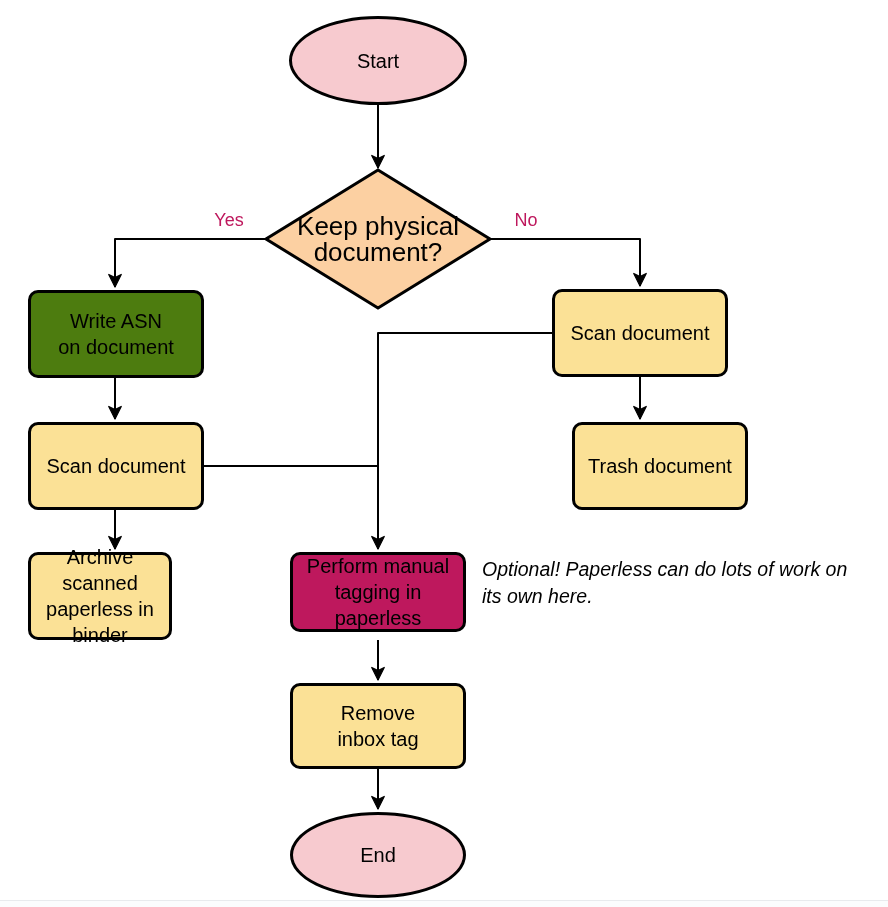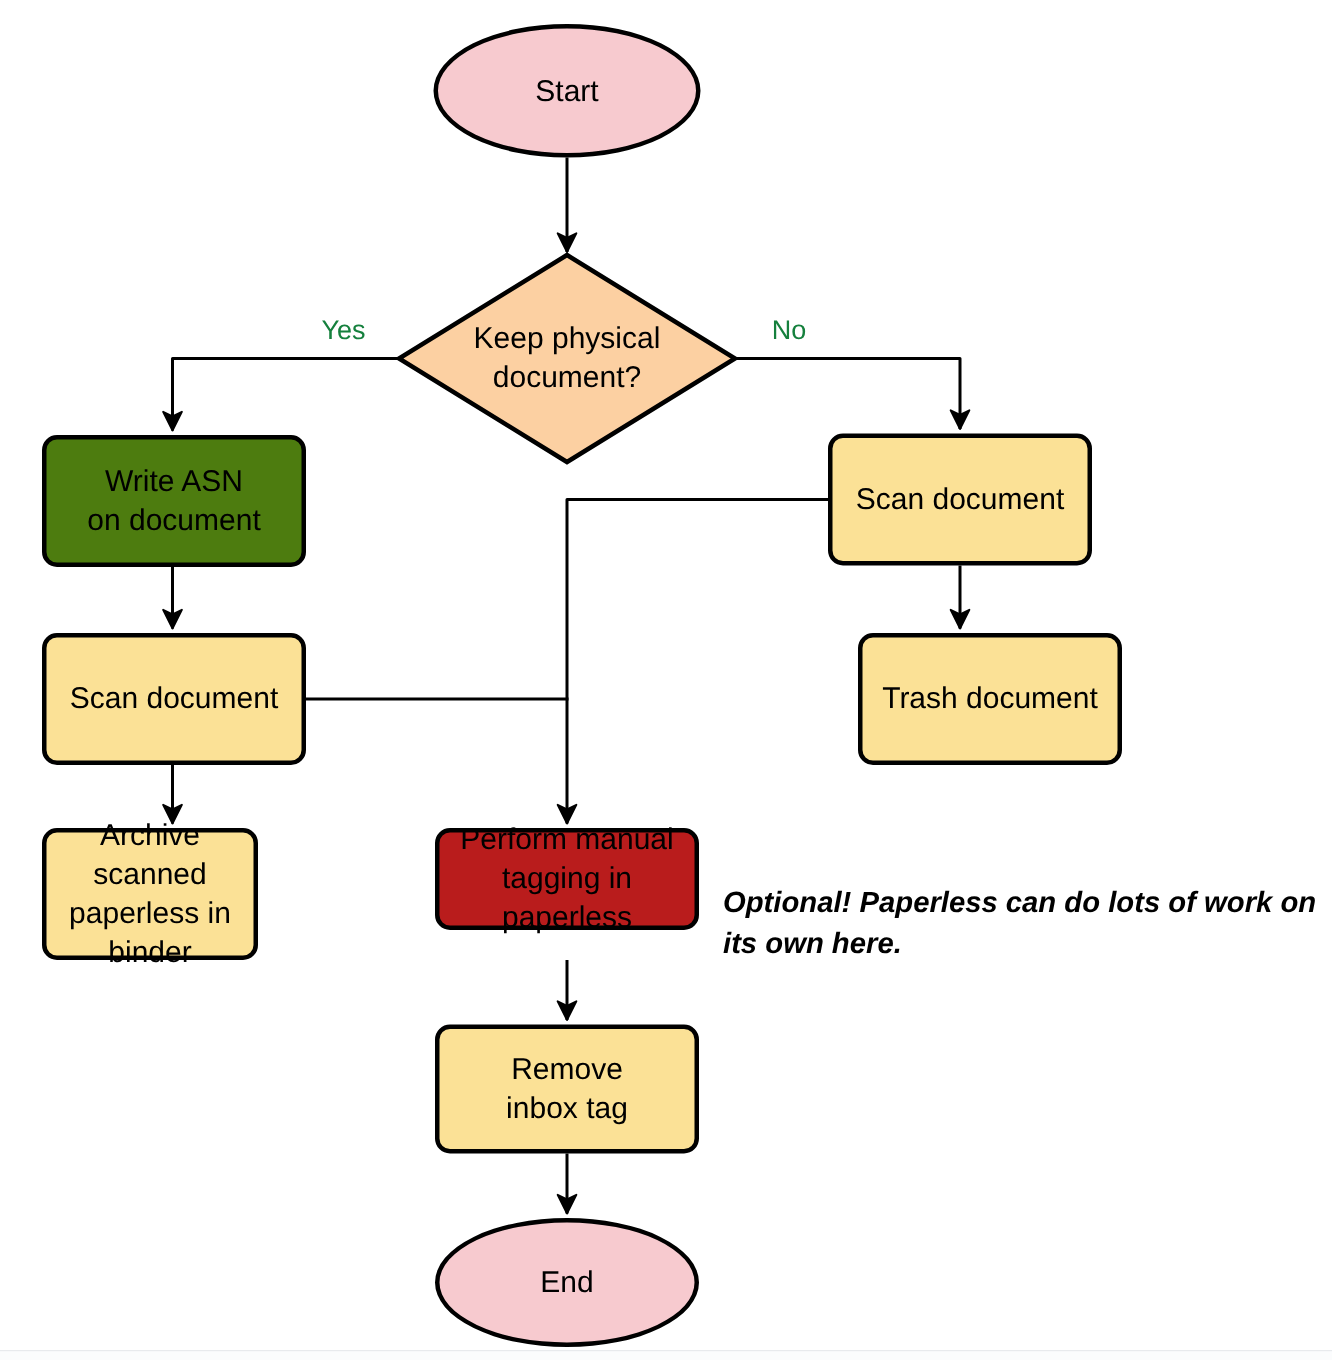--- a/index.html
+++ b/index.html
@@ -27,25 +27,25 @@
   }
   .terminal{
     background:#f7cacf;
     border:3px solid #000000;
     border-radius:50%;
   }
   .decision-text{
     position:absolute;
     display:flex;align-items:center;justify-content:center;
     text-align:center;
-    font-size:20px;line-height:26px;color:#000000;
+    font-size:26px;line-height:26px;color:#000000;
   }
   .edge-label{
     position:absolute;
-    font-size:18px;color:#15803d;
+    font-size:18px;color:#be185d;
     text-align:center;
   }
   .annotation{
     position:absolute;
     font-style:italic;
     font-size:19.5px;line-height:27px;color:#000000;
   }
   .page-bottom-rule{
     position:absolute;left:0;top:900px;width:888px;height:1px;
     background:#e8eaed;
@@ -115,29 +115,29 @@
   </div>
 
   <div class="node process" style="left: 552px; top: 289px; width: 176px; height: 88px; background-color: rgb(251, 225, 150);">
     <div>Scan document</div>
   </div>
 
   <div class="node process" style="left: 572px; top: 422px; width: 176px; height: 88px; background-color: rgb(251, 225, 150);">
     <div>Trash document</div>
   </div>
 
-  <div class="node process" style="left: 290px; top: 552px; width: 176px; height: 68px; background-color: #b91c1c;">
+  <div class="node process" style="left: 290px; top: 552px; width: 176px; height: 80px; background-color: #be185d;">
     <div>
       <div>Perform manual</div>
       <div>tagging in</div>
       <div>paperless</div>
     </div>
   </div>
 
-  <div class="annotation" style="left:482px;top:589px;width:402px;font-weight:bold;">
+  <div class="annotation" style="left:482px;top:556px;width:402px;">
     <div>Optional! Paperless can do lots of work on</div>
     <div>its own here.</div>
   </div>
 
   <div class="node process" style="left: 290px; top: 683px; width: 176px; height: 86px; background-color: rgb(251, 225, 150);">
     <div>
       <div>Remove</div>
       <div>inbox tag</div>
     </div>
   </div>

